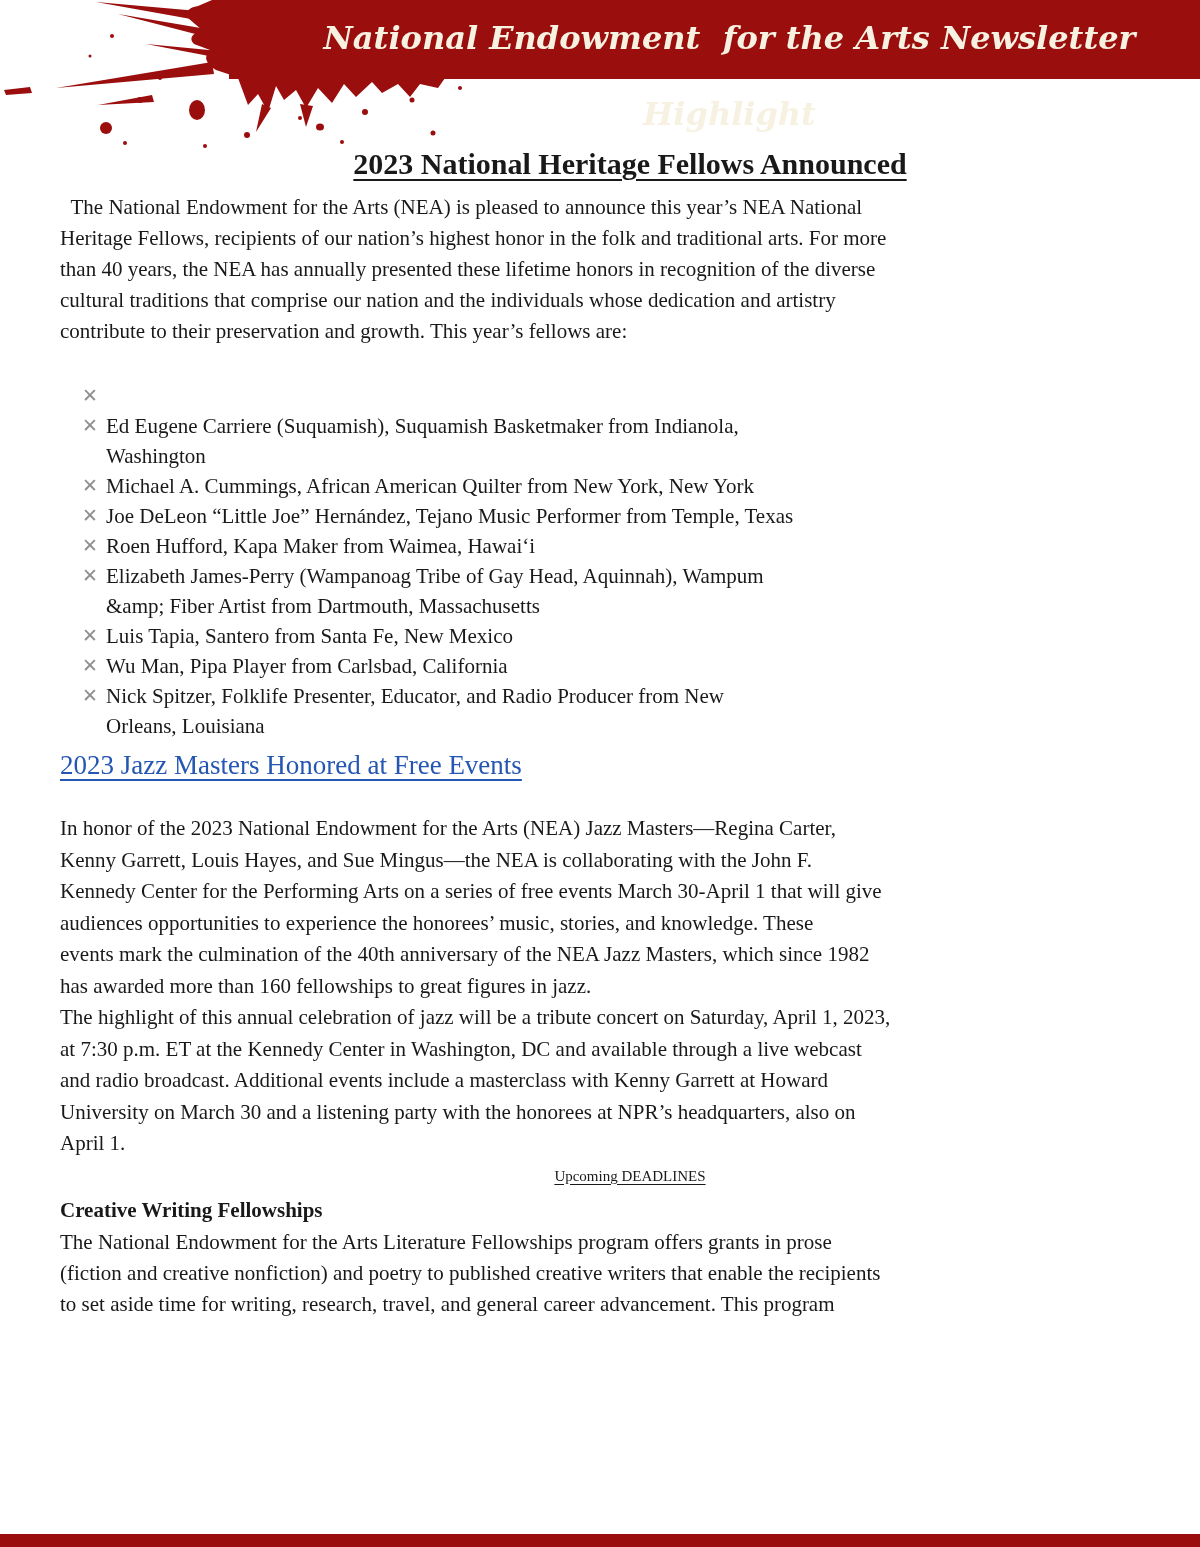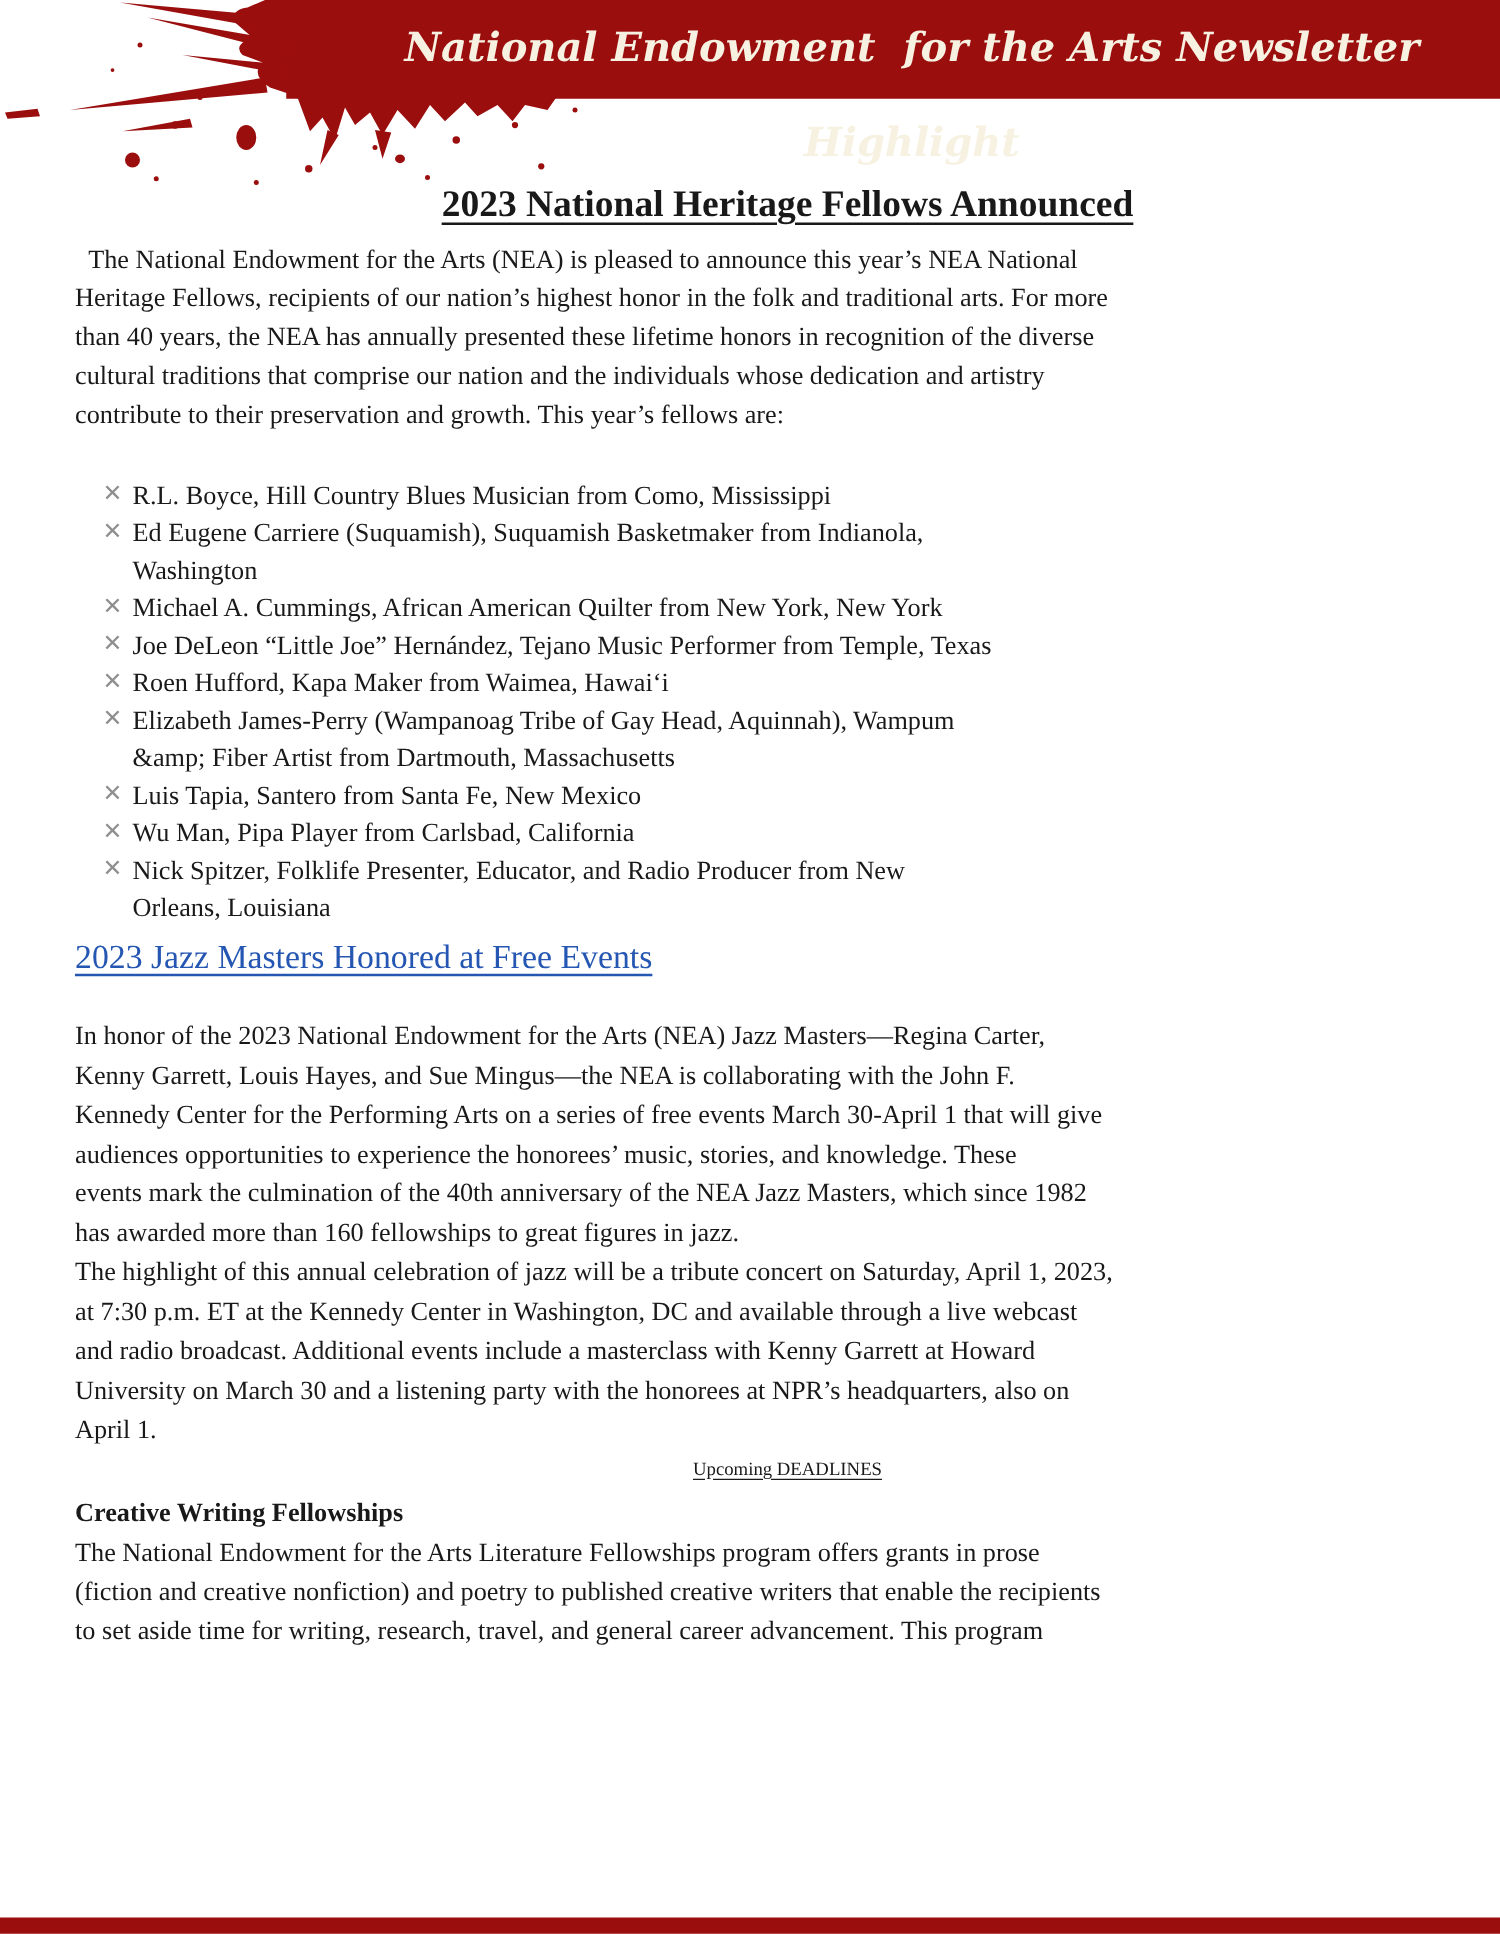--- a/index.html
+++ b/index.html
@@ -91,21 +91,20 @@
 
     <p class="intro">  The National Endowment for the Arts (NEA) is pleased to announce this year’s NEA National
 Heritage Fellows, recipients of our nation’s highest honor in the folk and traditional arts. For more
 than 40 years, the NEA has annually presented these lifetime honors in recognition of the diverse
 cultural traditions that comprise our nation and the individuals whose dedication and artistry
 contribute to their preservation and growth. This year’s fellows are:</p>
 
     <ul class="fellows">
       <li>
           <span class="x-bullet">✕</span>
-          <span class="li-text">R.L. Boyce, Hill Country Blues Musician from Como, Mississippi</span>
         </li>
       <li>
           <span class="x-bullet">✕</span>
           <span class="li-text">Ed Eugene Carriere (Suquamish), Suquamish Basketmaker from Indianola,
 Washington</span>
         </li>
       <li>
           <span class="x-bullet">✕</span>
           <span class="li-text">Michael A. Cummings, African American Quilter from New York, New York</span>
         </li>

